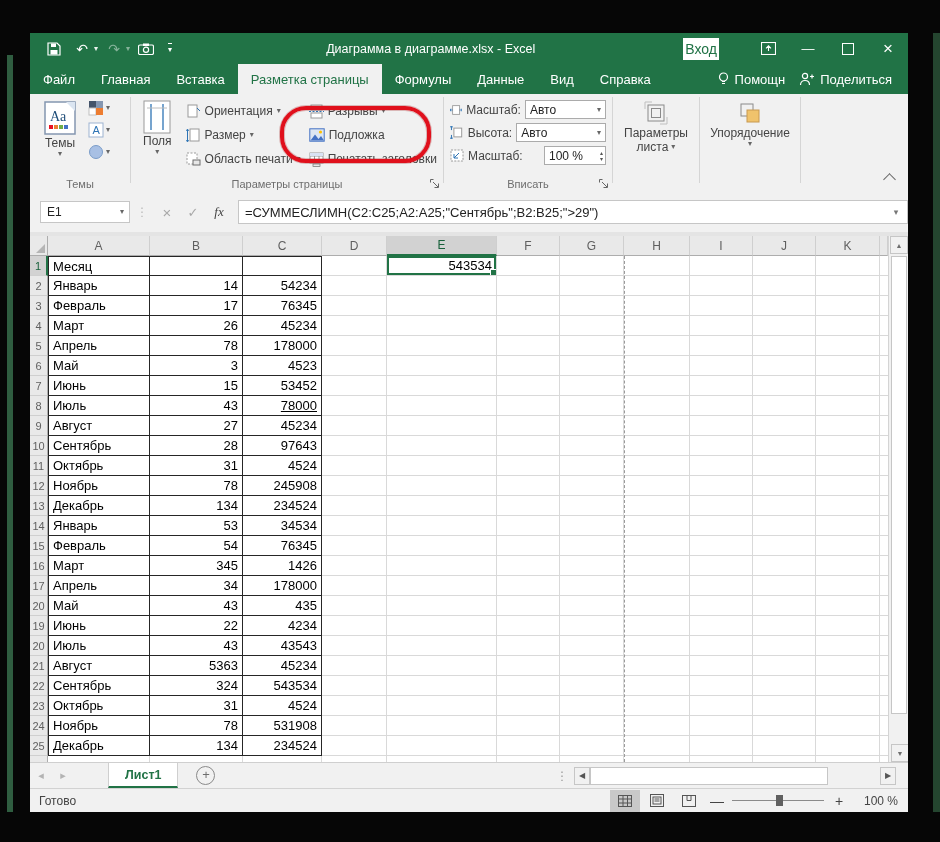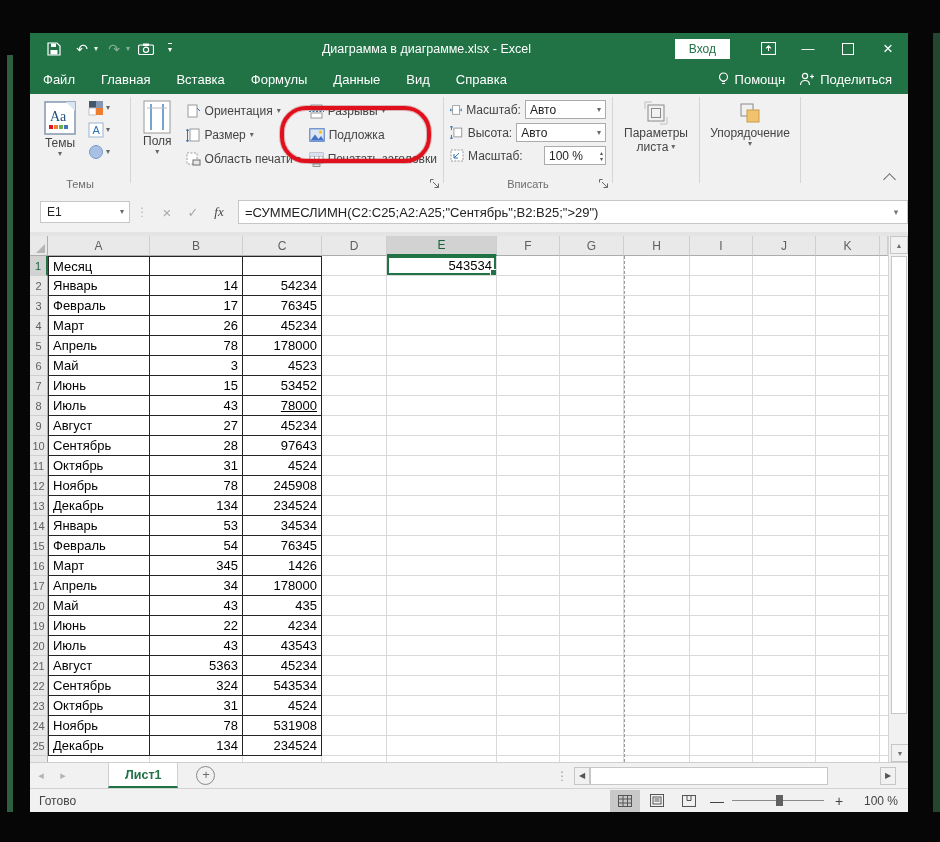--- a/index.html
+++ b/index.html
@@ -13,21 +13,21 @@
   
   #win{left:30px;top:33px;width:878px;height:779px;background:#fff;overflow:hidden}
 
   
   #titlebar{left:0;top:0;width:878px;height:31px;background:#217346;display:flex;align-items:center;color:#fff}
   .qat{display:flex;align-items:center;gap:4px;padding-left:12px}
   .qbtn{width:24px;height:24px;display:flex;align-items:center;justify-content:center;font-size:14px;color:#fff}
   .qbtn.dim{opacity:.45}
   .qdd{font-size:8px;margin-left:-4px;opacity:.9}
   #title-text{flex:1;text-align:center;font-size:12.5px;color:#fff;white-space:nowrap;overflow:hidden}
-  #signin-btn{background:#fff;color:#217346;font-size:12px;padding:3px 14px;margin-right:18px;cursor:default}
+  #signin-btn{background:#fff;color:#217346;font-size:14px;padding:3px 2px;margin-right:29px;cursor:default}
   .winctl{width:40px;height:31px;display:flex;align-items:center;justify-content:center;font-size:13px;color:#fff}
   .maxbox{width:10px;height:10px;border:1px solid #fff}
 
   
   #tabbar{left:0;top:31px;width:878px;height:30px;background:#217346;display:flex;align-items:stretch;font-size:13px;color:#fff}
   #tabs-left{display:flex;align-items:stretch}
   .rtab{padding:0 13px;display:flex;align-items:center;white-space:nowrap}
   .rtab.active{background:#f1f1f1;color:#217346}
   #tabs-right{margin-left:auto;display:flex;align-items:center;gap:6px;padding-right:12px}
   .rtab-r{display:flex;align-items:center;gap:6px;padding:0 4px;white-space:nowrap}
@@ -171,20 +171,21 @@
     <div class="winctl" style="font-size:17px">
         <span>×</span>
       </div>
   </div>
 
   <div class="abs" id="tabbar">
     <div id="tabs-left">
         <div class="rtab">Файл</div>
         <div class="rtab">Главная</div>
         <div class="rtab">Вставка</div>
+        <div class="rtab active">Разметка страницы</div>
         <div class="rtab">Формулы</div>
         <div class="rtab">Данные</div>
         <div class="rtab">Вид</div>
         <div class="rtab">Справка</div>
       </div>
     <div id="tabs-right">
       <div class="rtab-r">
         <svg width="11" height="15" viewBox="0 0 11 15">
             <circle cx="5.5" cy="5" r="4" fill="none" stroke="#fff" stroke-width="1.2"></circle>
             <path d="M4 9.5 h3 M4 11.5 h3" stroke="#fff" stroke-width="1.2"></path>
@@ -307,20 +308,21 @@
             <svg width="15" height="15" viewBox="0 0 15 15">
                 <rect x="1" y="1" width="13" height="10" fill="#fff" stroke="#9a9a9a"></rect>
                 <path d="M1 4 h13 M5.5 1 v10 M10 1 v10" stroke="#9a9a9a"></path>
                 <rect x="1" y="1" width="13" height="3" fill="#d9e2f3"></rect>
                 <rect x="4" y="12" width="7" height="2.4" fill="#e7e7e7" stroke="#6e6e6e" stroke-width=".7"></rect>
               </svg>
             <span>Печатать заголовки</span>
           </div>
         </div>
       </div>
+      <div class="glabel">Параметры страницы</div>
       <div class="launcher">
         <svg width="11" height="11" viewBox="0 0 11 11">
             <path d="M1.5 4.5 v-3 h3" fill="none" stroke="#666"></path>
             <path d="M4 4 l5 5 M9.5 5.5 v4 h-4" fill="none" stroke="#666"></path>
           </svg>
       </div>
     </div>
     <div class="rsep"></div>
 
     <div class="rgroup" style="width:168px">

